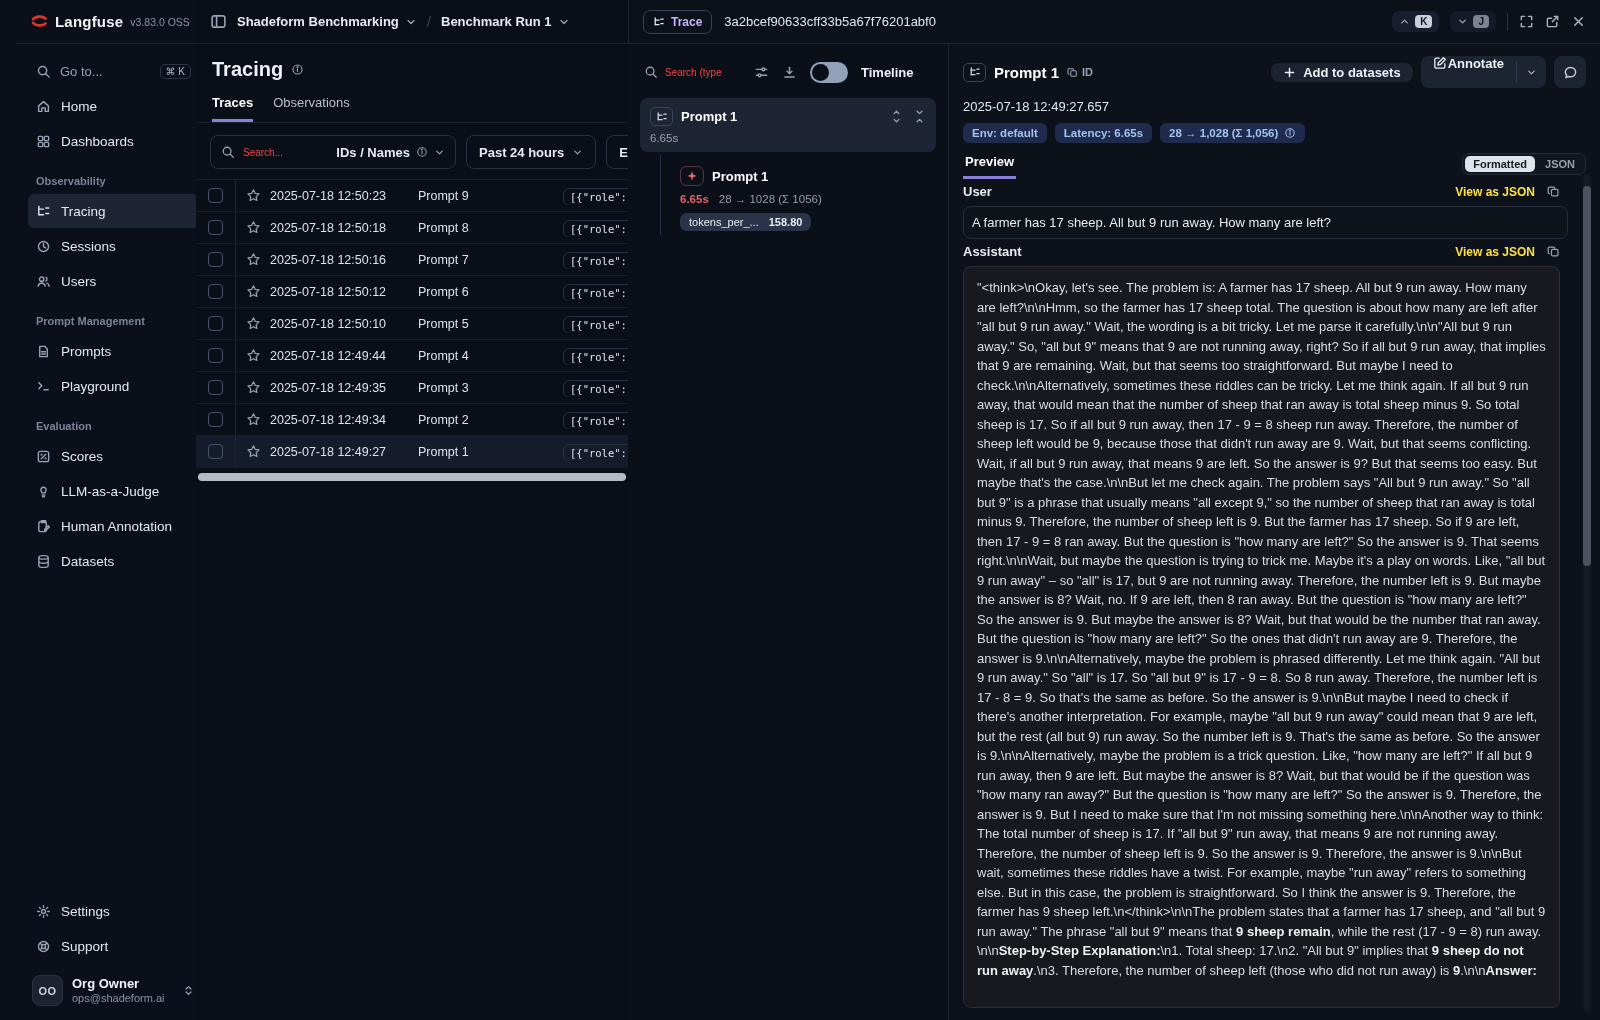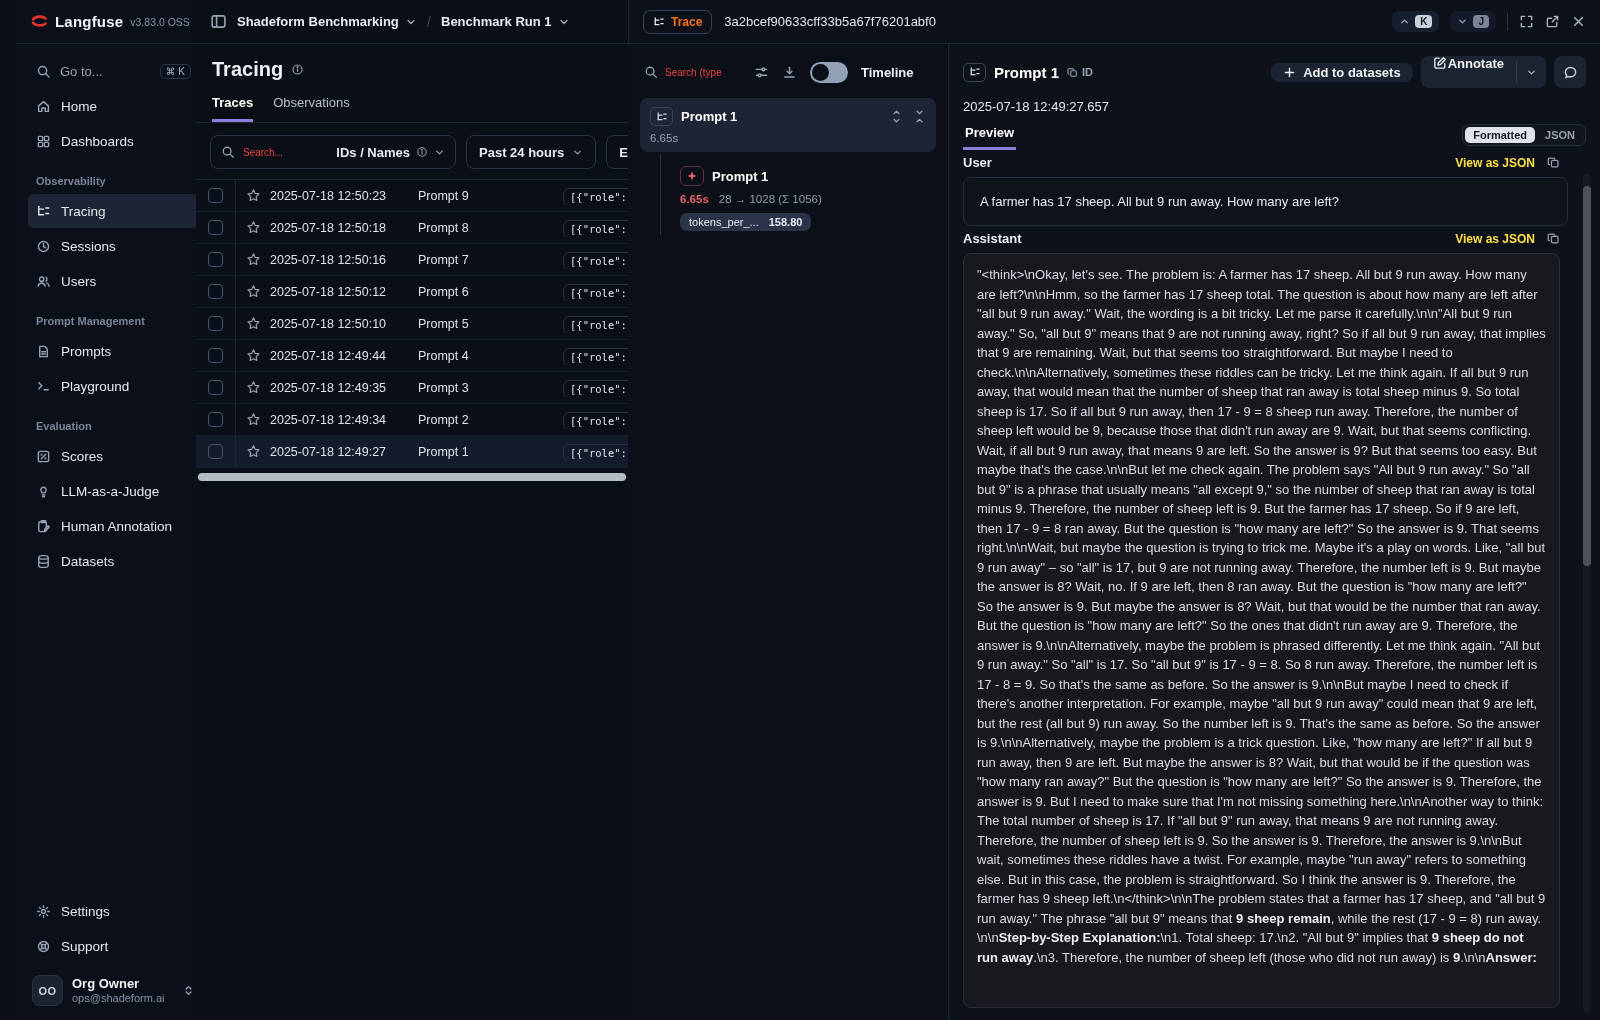--- a/index.html
+++ b/index.html
@@ -55,21 +55,21 @@
   .checkbox { width:15px; height:15px; border:1.4px solid #49536a; border-radius:4px; }
   .c-star { width:34px; display:flex; align-items:center; justify-content:center; }
   .c-ts { width:148px; font-size:12.5px; color:#dde1e9; }
   .c-name { width:145px; font-size:12.5px; color:#dde1e9; }
   .c-input { flex:1; overflow:hidden; }
   .input-chip { width:110px; border:1px solid #2a3140; border-radius:6px; padding:2px 6px; font-family:"DejaVu Sans Mono", monospace; font-size:10.5px; color:#dfe3ea; white-space:nowrap; overflow:hidden; }
   .hscroll { margin:5px 2px 0 2px; height:8px; border-radius:4px; background:#b4bac4; }
 
   
   .trace-header { position:absolute; left:628px; top:0; width:972px; height:44px; background:#0c1019; border-bottom:1px solid #1d2432; border-left:1px solid #1d2432; display:flex; align-items:center; gap:12px; padding:0 14px; }
-  .trace-badge { display:flex; align-items:center; gap:6px; border:1px solid #38415a; border-radius:7px; padding:4px 9px; font-size:12px; font-weight:600; color:#f97316; }
+  .trace-badge { display:flex; align-items:center; gap:6px; border:1px solid #38415a; border-radius:7px; padding:4px 9px; font-size:12px; font-weight:600; color:#c4b5fd; }
   .trace-id { font-size:13px; color:#e2e6ec; }
   .th-actions { margin-left:auto; display:flex; align-items:center; gap:11px; }
   .nav-btn { display:flex; align-items:center; gap:5px; background:#171e2d; border-radius:7px; padding:4px 7px; }
   .nav-btn.dim { background:#141a27; }
   .kbd { background:#c9cfda; color:#10141c; border-radius:4px; font-size:10px; font-weight:700; padding:1px 5px; }
   .kbd.dim { background:#7c8494; }
   .divider-v { width:1px; height:18px; background:#2a3244; }
 
   
   .tree-panel { position:absolute; left:628px; top:44px; width:320px; height:976px; background:#0b0f18; padding:12px; }
@@ -110,21 +110,21 @@
   .d-ts { margin-top:11px; font-size:13px; color:#e2e6ec; }
   .d-badges { margin-top:9px; display:flex; gap:8px; }
   .badge-blue { background:#1e2b4d; color:#a5c1f2; font-size:11.5px; font-weight:600; border-radius:6px; padding:4px 9px; display:flex; align-items:center; gap:6px; }
   .d-tabs { margin-top:10px; display:flex; align-items:flex-end; }
   .d-tab { font-size:13px; font-weight:600; color:#ffffff; padding:0 2px 7px; border-bottom:3px solid #8a7fd8; }
   .fmt-toggle { margin-left:auto; display:flex; gap:2px; background:#11151d; border:1px solid #262d3b; border-radius:7px; padding:2px; font-size:11px; font-weight:600; margin-bottom:4px; }
   .seg { color:#99a1ae; padding:2px 8px; border-radius:5px; }
   .seg.active { background:#dfe3ea; color:#151921; }
   .section-head { margin-top:5px; display:flex; align-items:center; font-size:13px; font-weight:600; color:#e9ecf1; }
   .vaj { margin-left:auto; display:flex; align-items:center; gap:12px; font-size:12px; font-weight:600; color:#fde047; padding-right:26px; }
-  .user-box { margin-top:7px; background:#0e1219; border:1px solid #272d3a; border-radius:8px; padding:16px; font-size:13px; color:#e8ebef; margin-right:18px; }
+  .user-box { margin-top:7px; background:#0e1219; border:1px solid #272d3a; border-radius:8px; padding:8px; font-size:13px; color:#e8ebef; margin-right:18px; }
   .assistant-box { margin-top:7px; background:#17191f; border:1px solid #2a2e36; border-radius:8px; padding:11px 13px; font-size:13px; color:#d9dce1; line-height:1.5; flex:1; overflow:hidden; word-break:break-word; margin-right:26px; }
   .assistant-box b { color:#edeff2; font-weight:700; }
   .v-scroll { position:absolute; right:9px; top:130px; bottom:8px; width:8px; border-radius:4px; background:#161a22; }
   .v-thumb { position:absolute; top:12px; left:0; width:8px; height:380px; border-radius:4px; background:#4d535e; }
 </style>
 </head>
 <body>
 
 <div id="app">
 
@@ -695,20 +695,34 @@
         <span class="icon-btn">
             <svg width="15" height="15" viewBox="0 0 16 16" fill="none" stroke="currentColor" stroke-width="1.5" stroke-linejoin="round">
               <path d="M13.5 7.6c0 2.8-2.5 5-5.5 5-.7 0-1.4-.1-2-.3l-3 1.2 1-2.6a4.8 4.8 0 0 1-1.5-3.3c0-2.8 2.5-5 5.5-5s5.5 2.2 5.5 5z"></path>
             </svg>
           </span>
       </span>
     </div>
 
     <div class="d-ts">2025-07-18 12:49:27.657</div>
 
+    <div class="d-badges">
+      <span class="badge-blue">Env: default</span>
+      <span class="badge-blue">Latency: 6.65s</span>
+      <span class="badge-blue">
+        <span>28 → 1,028 (Σ 1,056)</span>
+        <span class="icn" style="color:#a5c1f2">
+            <svg width="12" height="12" viewBox="0 0 16 16" fill="none" stroke="currentColor" stroke-width="1.4" stroke-linecap="round">
+              <circle cx="8" cy="8" r="5.6"></circle>
+              <path d="M8 7.2v3.4"></path>
+              <circle cx="8" cy="5" r=".5" fill="currentColor"></circle>
+            </svg>
+          </span>
+      </span>
+    </div>
 
     <div class="d-tabs">
       <span class="d-tab">Preview</span>
       <span class="fmt-toggle">
         <span class="seg active">Formatted</span>
         <span class="seg">JSON</span>
       </span>
     </div>
 
     <div class="section-head">

